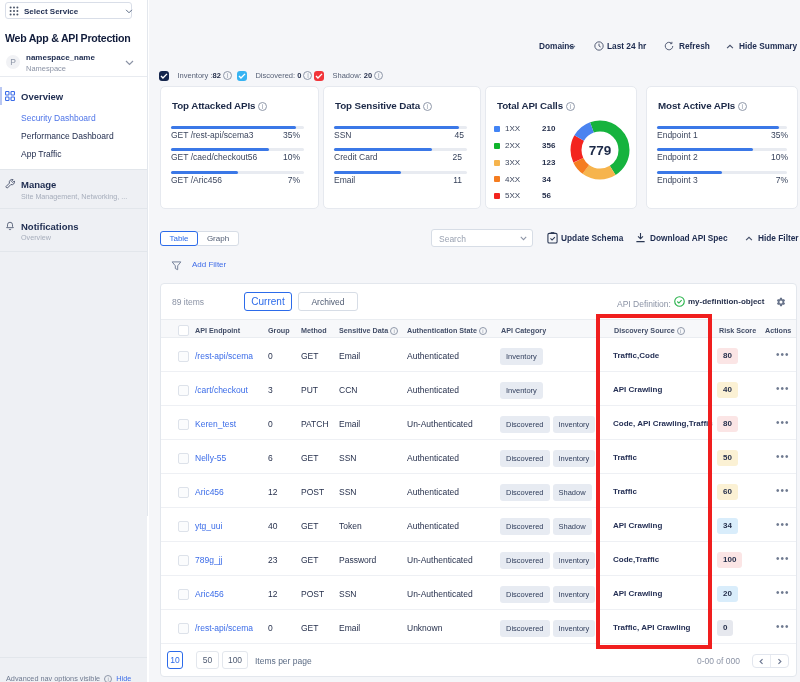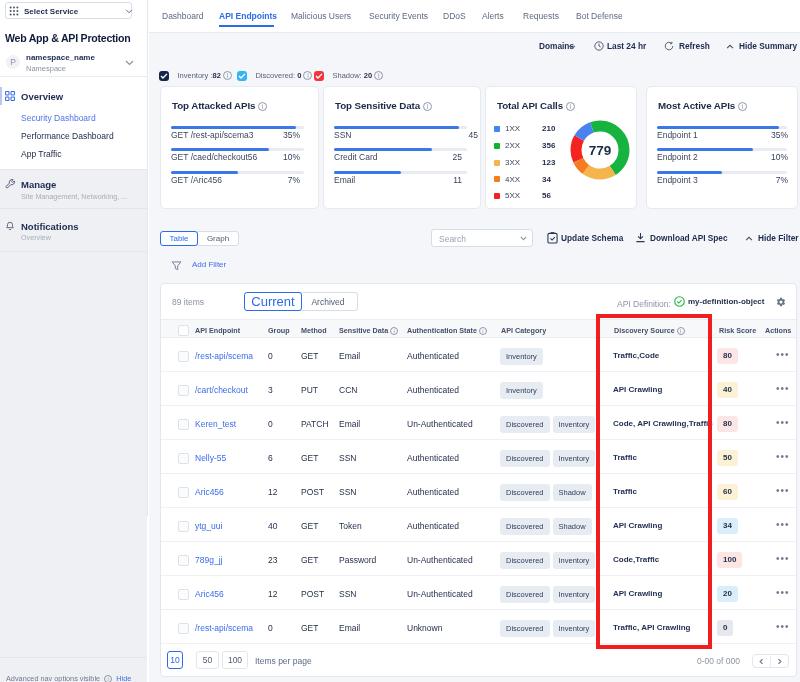--- a/index.html
+++ b/index.html
@@ -121,31 +121,20 @@
         <path fill="none" stroke="#46506a" stroke-width="2" d="M12 3a6 6 0 0 0-6 6v4l-2 3h16l-2-3V9a6 6 0 0 0-6-6zm-2 16a2 2 0 0 0 4 0"></path>
       </svg>
     <div class="navhead" style="top:221px;left:21px">Notifications</div>
     <div class="navsub" style="top:233px">Overview</div>
     <div class="abs" style="left:0;top:251px;width:147px;height:1px;background:#e2e6eb"></div>
     <div class="abs" style="left:0;top:657px;width:147px;height:1px;background:#e2e6eb"></div>
     <div class="abs" style="left:6px;top:674px;font-size:7.3px;color:#6f7a90">Advanced nav options visible&nbsp;&nbsp;<span class="info" style="width:8px;height:8px;line-height:7px;font-size:6px">i</span>&nbsp;&nbsp;<span style="color:#3b6ce8">Hide</span></div>
   </div>
 
   <div id="main">
-    <div id="tabbar">
-      <span class="tab" style="left:13px">Dashboard</span>
-      <span class="tab active" style="left:70px">API Endpoints</span>
-      <span class="tab" style="left:142px">Malicious Users</span>
-      <span class="tab" style="left:220px">Security Events</span>
-      <span class="tab" style="left:294px">DDoS</span>
-      <span class="tab" style="left:333px">Alerts</span>
-      <span class="tab" style="left:374px">Requests</span>
-      <span class="tab" style="left:427px">Bot Defense</span>
-      <div id="tabu"></div>
-    </div>
 
     <span class="ctl" style="left:390px">Domains</span>
     <svg class="abs" style="left:419px;top:45px" width="8" height="5" viewBox="0 0 9 6">
         <path d="M1 1l3.5 3.5L8 1" stroke="#5b6b84" fill="none" stroke-width="1.3"></path>
       </svg>
     <svg class="abs" style="left:445px;top:41px" width="10" height="10" viewBox="0 0 12 12">
         <circle cx="6" cy="6" r="5" fill="none" stroke="#46506a" stroke-width="1.1"></circle>
         <path d="M6 3.2V6l2 1.2" stroke="#46506a" fill="none" stroke-width="1.1"></path>
       </svg>
     <span class="ctl" style="left:458px">Last 24 hr</span>
@@ -195,21 +184,21 @@
       <div class="blab" style="left:10px;top:88px">GET /Aric456</div>
       <div class="bval" style="right:18px;top:88px">7%</div>
     </div>
 
     <div class="card" style="left:174px;width:158px">
       <div class="cardtitle">Top Sensitive Data <span class="info">i</span></div>
       <div class="bar" style="left:10px;top:39px;width:133px">
           <i style="width:94%"></i>
         </div>
       <div class="blab" style="left:10px;top:43px">SSN</div>
-      <div class="bval" style="right:2px;top:43px">45</div>
+      <div class="bval" style="right:16px;top:43px">45</div>
       <div class="bar" style="left:10px;top:61px;width:133px">
           <i style="width:74%"></i>
         </div>
       <div class="blab" style="left:10px;top:65px">Credit Card</div>
       <div class="bval" style="right:18px;top:65px">25</div>
       <div class="bar" style="left:10px;top:84px;width:133px">
           <i style="width:50%"></i>
         </div>
       <div class="blab" style="left:10px;top:88px">Email</div>
       <div class="bval" style="right:18px;top:88px">11</div>
@@ -275,21 +264,21 @@
       </svg>
     <span class="ctl" style="left:609px;top:233px">Hide Filter</span>
 
     <svg class="abs" style="left:22px;top:261px" width="11" height="10" viewBox="0 0 12 11">
         <path d="M1.2 1h9.6L7.3 5.3V9.6L4.7 8.3V5.3z" fill="none" stroke="#77829a" stroke-width="1.1" stroke-linejoin="round"></path>
       </svg>
     <span class="abs" style="left:43px;top:260px;font-size:8px;color:#3f6ce8">Add Filter</span>
 
     <div id="tcard">
       <span class="abs" style="left:11px;top:13px;font-size:8.5px;color:#8b93a5">89 items</span>
-      <div class="btn blue" style="left:83px;top:8px;width:58px;height:19px;line-height:18px;font-size:13px;z-index:2">Current</div>
+      <div class="btn blue" style="left:83px;top:8px;width:48px;height:19px;line-height:18px;font-size:10px;z-index:2">Current</div>
       <div class="btn" style="left:137px;top:8px;width:60px;height:19px;line-height:18px;font-size:8.5px">Archived</div>
       <span class="abs" style="left:456px;top:15px;font-size:8.5px;color:#8b93a5">API Definition:</span>
       <svg class="abs" style="left:513px;top:12px" width="11" height="11" viewBox="0 0 12 12">
           <circle cx="6" cy="6" r="5.2" fill="none" stroke="#27b24a" stroke-width="1.2"></circle>
           <path d="M3.6 6l1.7 1.7 3-3.2" stroke="#27b24a" fill="none" stroke-width="1.2"></path>
         </svg>
       <span class="abs" style="left:527px;top:13px;font-size:8px;font-weight:bold;color:#27314d">my-definition-object</span>
       <svg class="abs" style="left:615px;top:13px" width="10" height="10" viewBox="0 0 24 24">
           <path fill="#68738a" d="M19.4 13c.04-.32.06-.66.06-1s-.02-.68-.07-1l2.1-1.65c.2-.15.24-.42.12-.64l-2-3.46a.5.5 0 0 0-.6-.22l-2.49 1a7.3 7.3 0 0 0-1.7-.98l-.38-2.65A.49.49 0 0 0 13.9 2h-4a.49.49 0 0 0-.48.41l-.38 2.65c-.6.25-1.17.59-1.69.98l-2.49-1a.5.5 0 0 0-.6.22l-2 3.46c-.13.22-.08.49.12.64L4.58 11c-.05.32-.08.66-.08 1s.03.68.07 1l-2.1 1.65a.5.5 0 0 0-.12.64l2 3.46c.12.22.38.3.6.22l2.49-1c.52.4 1.08.73 1.69.98l.38 2.65c.03.24.24.41.48.41h4c.24 0 .44-.17.47-.41l.38-2.65c.6-.25 1.17-.59 1.69-.98l2.49 1c.22.08.48 0 .6-.22l2-3.46a.5.5 0 0 0-.12-.64L19.4 13zM11.9 15.6a3.6 3.6 0 1 1 0-7.2 3.6 3.6 0 0 1 0 7.2z"></path>
         </svg>

